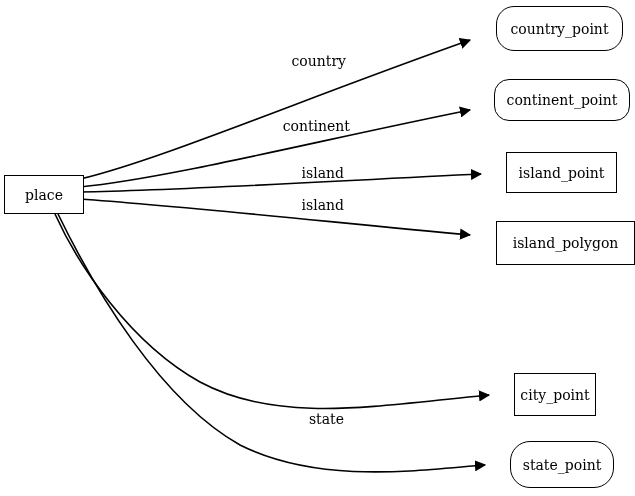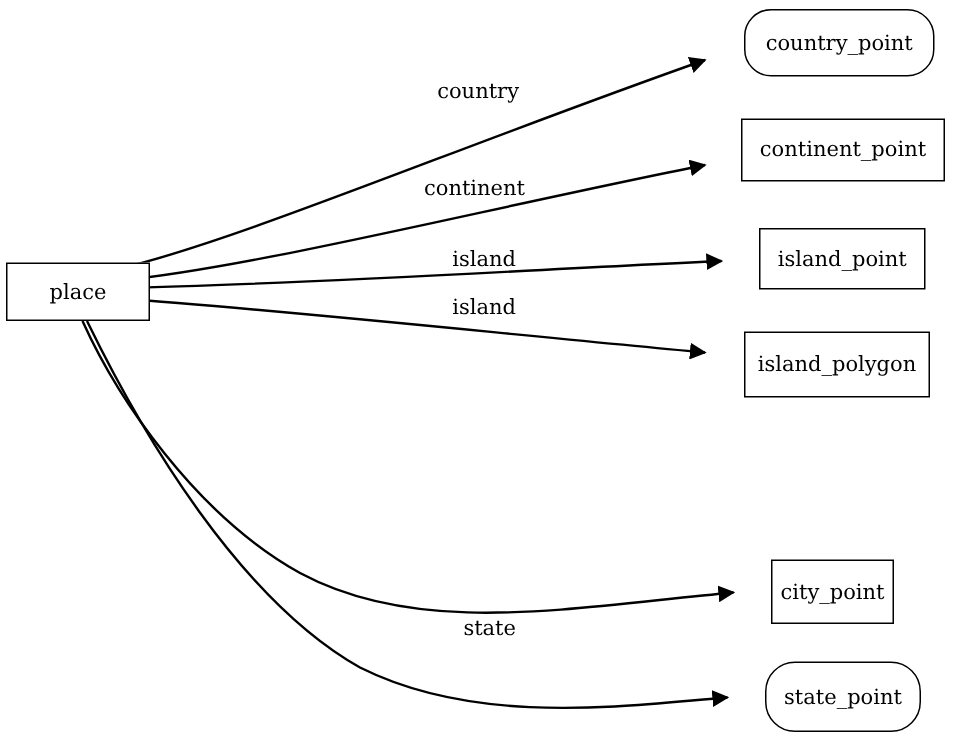--- a/index.html
+++ b/index.html
@@ -72,37 +72,37 @@
       <path d="M 80,192 C 190,190 350,180 481,174" marker-end="url(#arrow)"></path>
 
       <path d="M 80,199 C 180,206 330,222 470,235" marker-end="url(#arrow)"></path>
 
       <path d="M 55,214 C 78,265 130,343 200,382 C 280,425 380,405 489,395" marker-end="url(#arrow)"></path>
 
       <path d="M 58,214 C 95,290 160,400 240,445 C 320,485 420,470 485,465" marker-end="url(#arrow)"></path>
     </g>
   </svg>
 
-  <div class="node-box" style="left:4px; top:175px; width:96px; height:39px;">
+  <div class="node-box" style="left:4px; top:175px; width:80px; height:39px;">
     <span>place</span>
   </div>
 
   <div class="node-box" style="left:496px; top:6px; width:127px; height:45px;border-radius:18px;">
     <span>country_point</span>
   </div>
 
-  <div class="node-box" style="left:494px; top:79px; width:136px; height:42px;">
+  <div class="node-box" style="left:494px; top:79px; width:136px; height:42px;border-radius:15px;">
     <span>continent_point</span>
   </div>
 
   <div class="node-box" style="left:506px; top:152px; width:111px; height:41px;">
     <span>island_point</span>
   </div>
 
-  <div class="node-box" style="left:496px; top:221px; width:124px; height:44px;">
+  <div class="node-box" style="left:496px; top:221px; width:139px; height:44px;">
     <span>island_polygon</span>
   </div>
 
   <div class="node-box" style="left:514px; top:373px; width:82px; height:43px;">
     <span>city_point</span>
   </div>
 
   <div class="node-box" style="left:510px; top:441px; width:104px; height:47px;border-radius:20px;">
     <span>state_point</span>
   </div>

